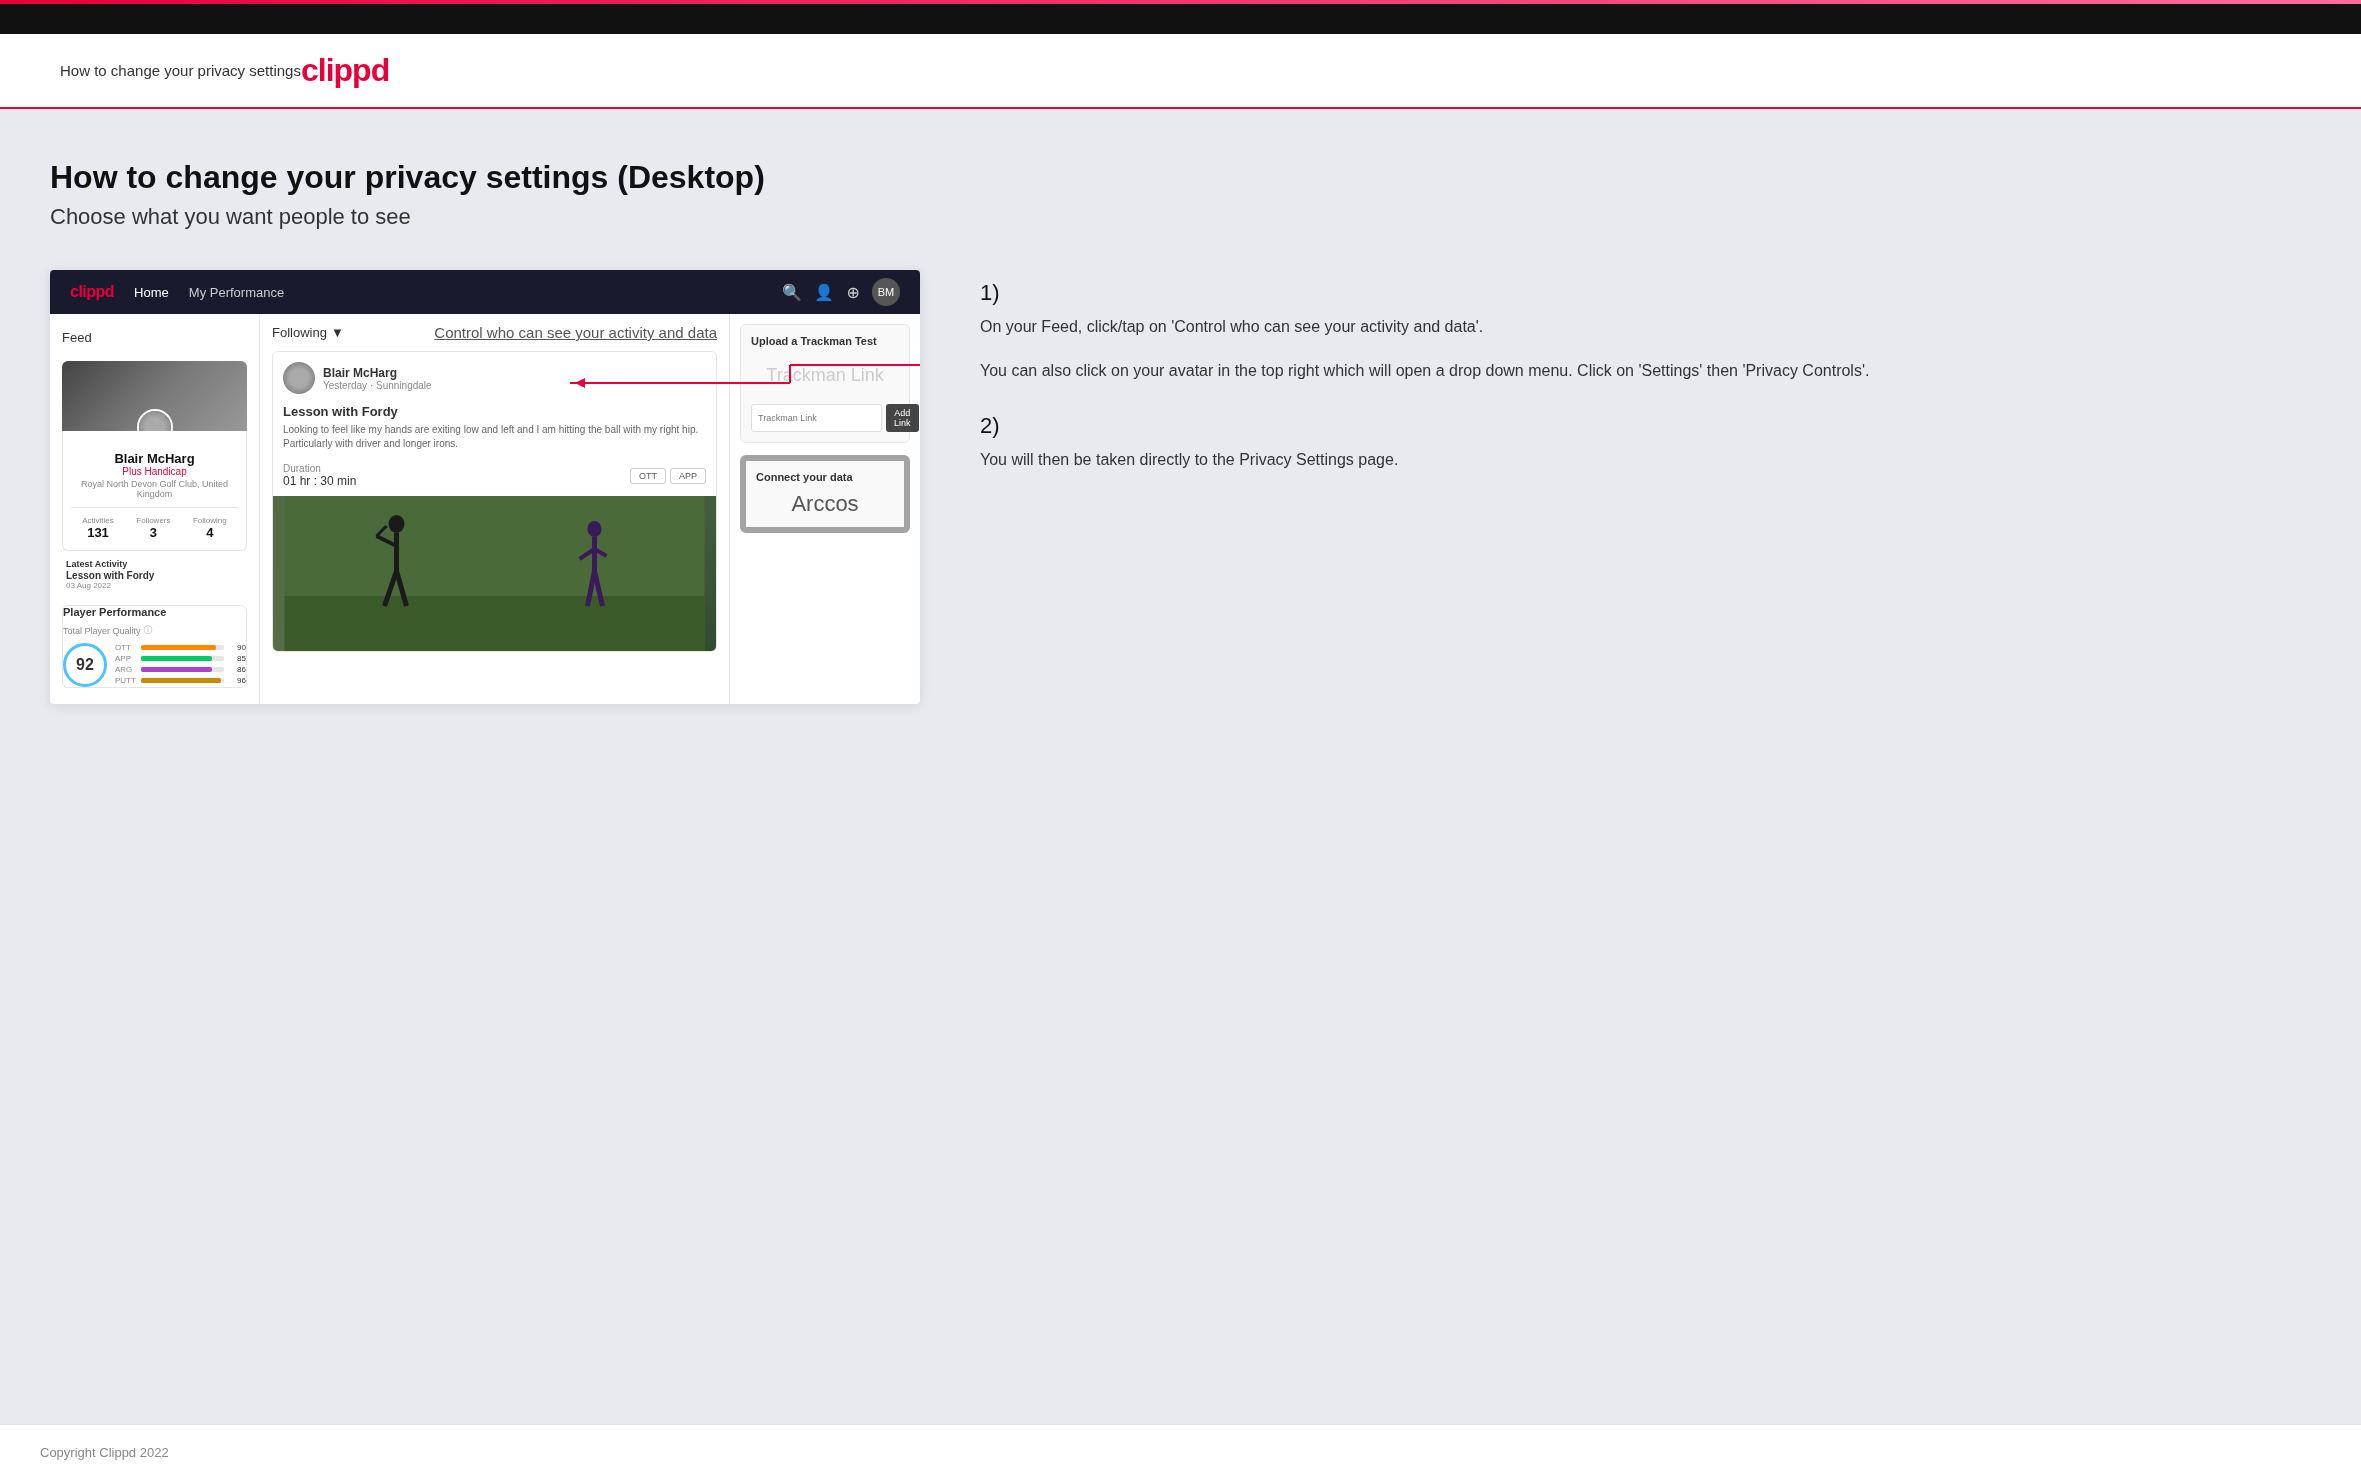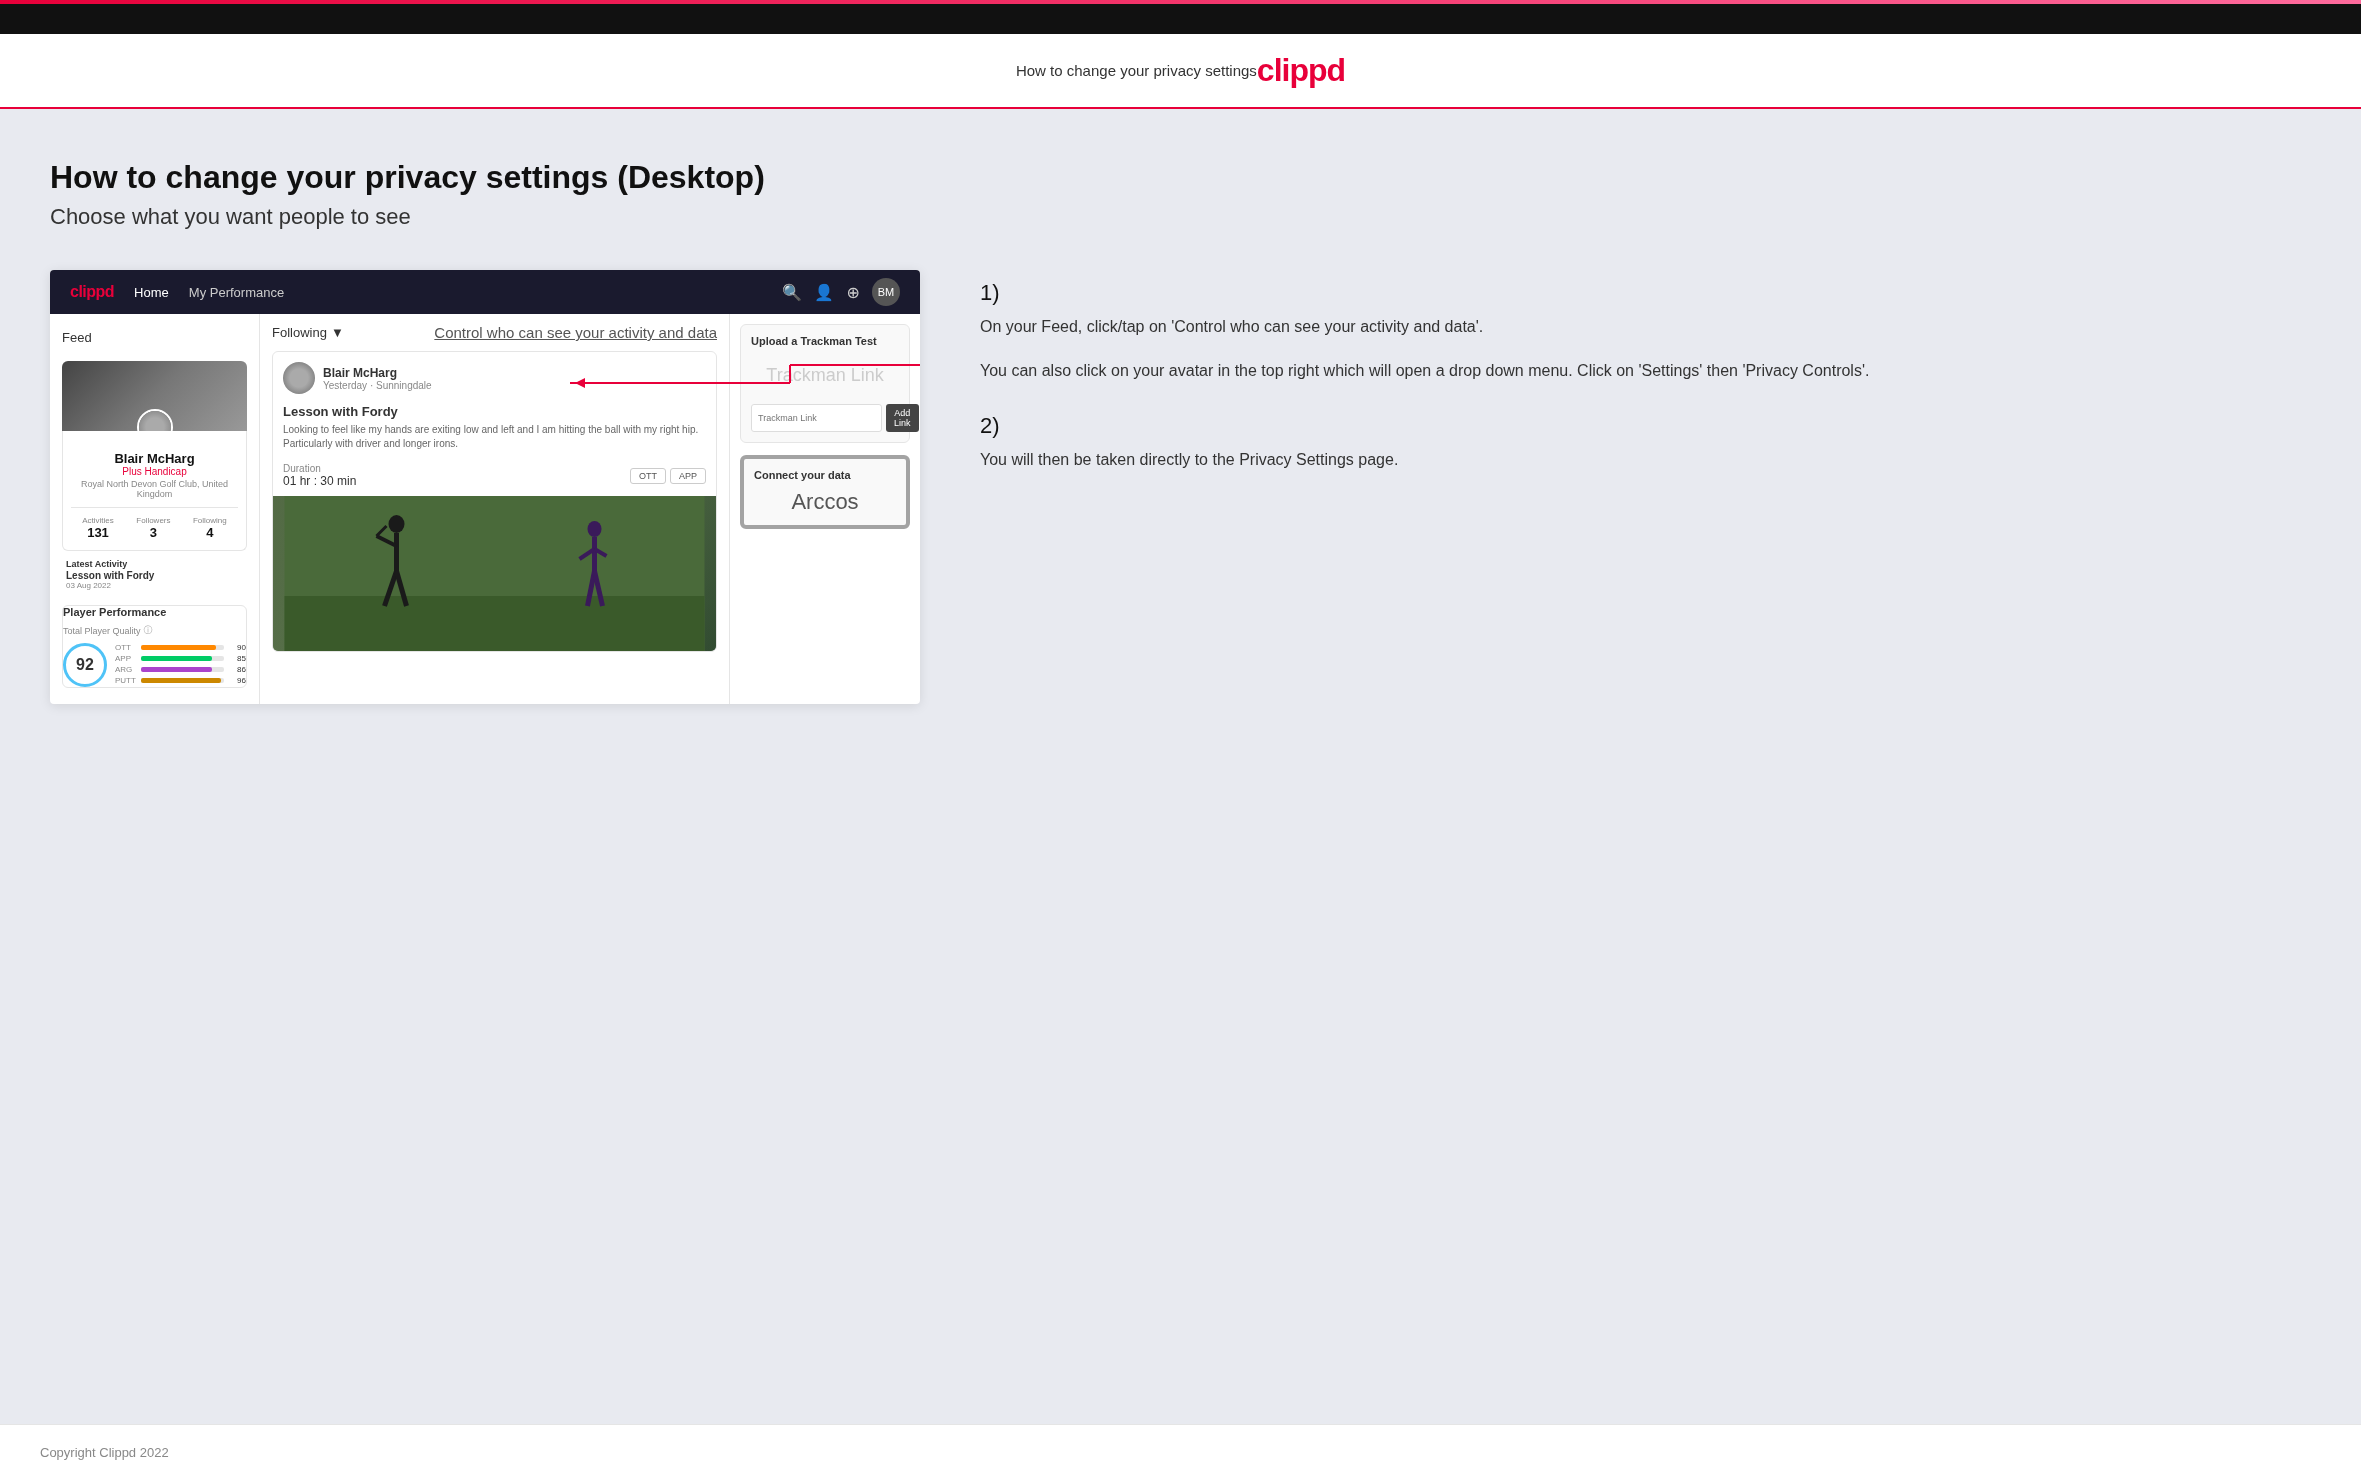--- a/index.html
+++ b/index.html
@@ -13,22 +13,22 @@
     
     .top-bar {
       background: #111;
       height: 30px;
     }
 
     
     .header {
       display: flex;
       align-items: center;
-      justify-content: center;
-      padding: 18px 48px;
+      justify-content: flex-start;
+      padding: 18px 60px;
       border-bottom: 2px solid #e8003a;
     }
     .header-title {
       font-size: 15px;
       color: #333;
     }
     .logo-text {
       font-size: 32px;
       font-weight: 700;
       color: #e8003a;
@@ -453,21 +453,21 @@
       color: #fff;
       border: none;
       border-radius: 3px;
       padding: 4px 8px;
       font-size: 9px;
       cursor: pointer;
     }
 
     .connect-data {
       background: #f9f9f9;
-      border: 4px solid #a3a3a3;
+      border: 6px solid #a3a3a3;
       border-radius: 6px;
       padding: 10px;
     }
     .connect-title {
       font-size: 11px;
       font-weight: 700;
       color: #333;
       margin-bottom: 8px;
     }
     .arccos-text {

